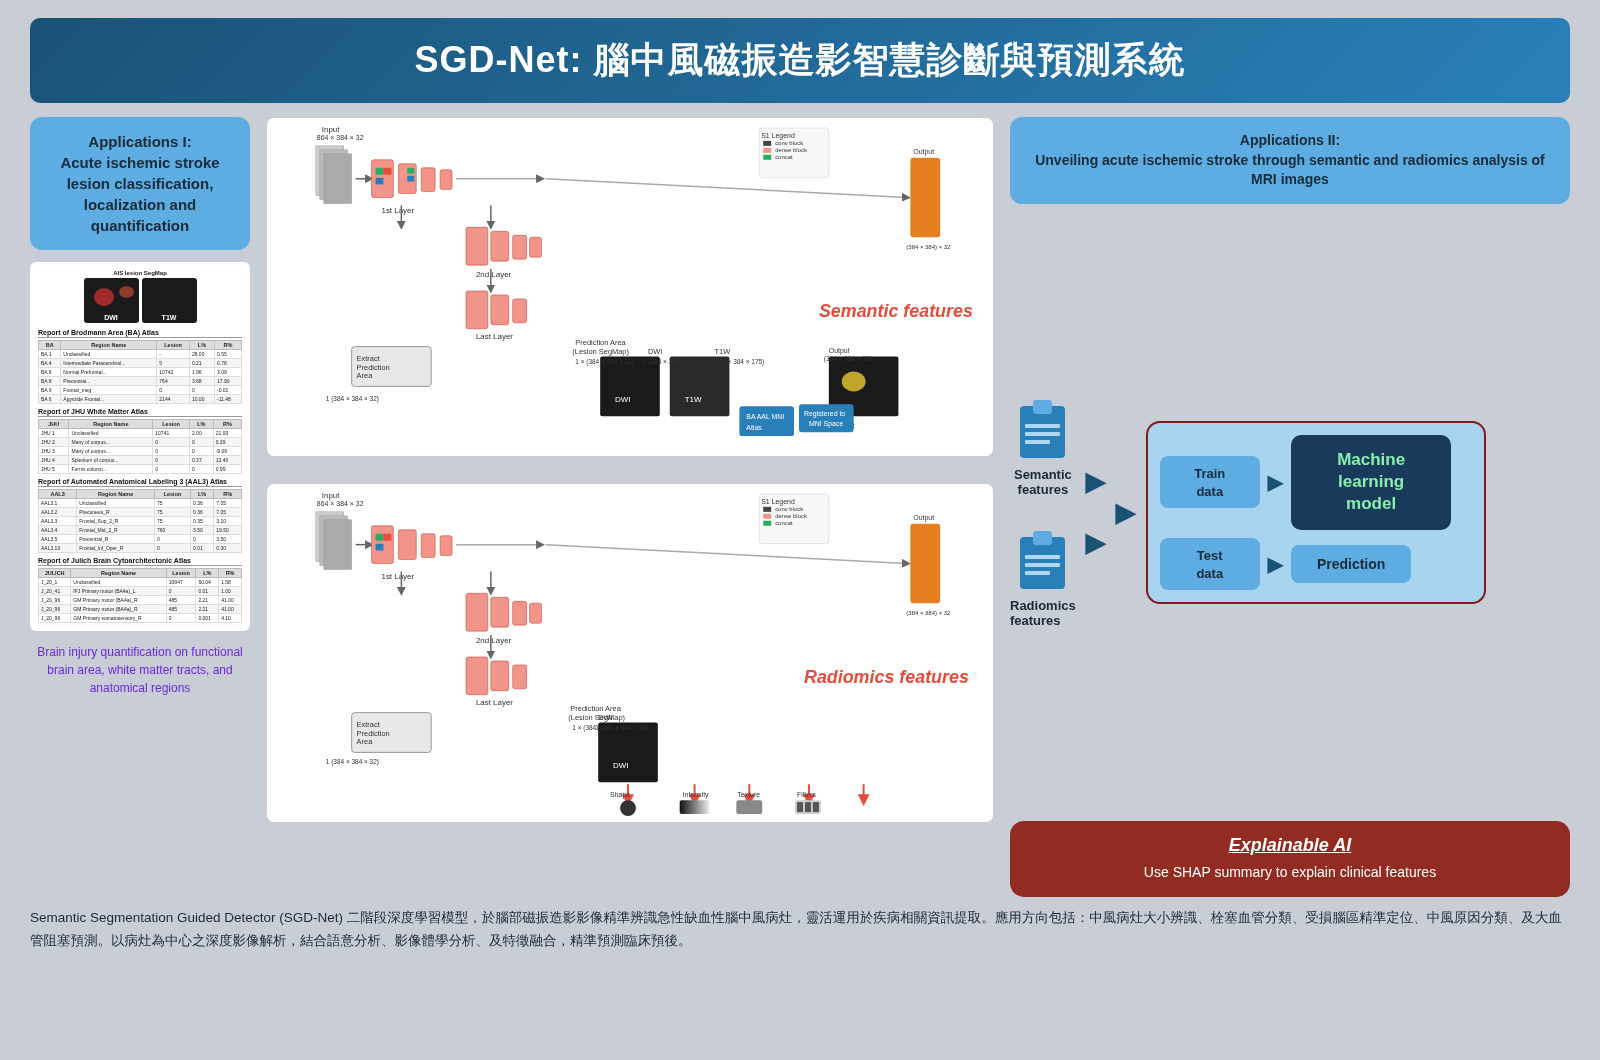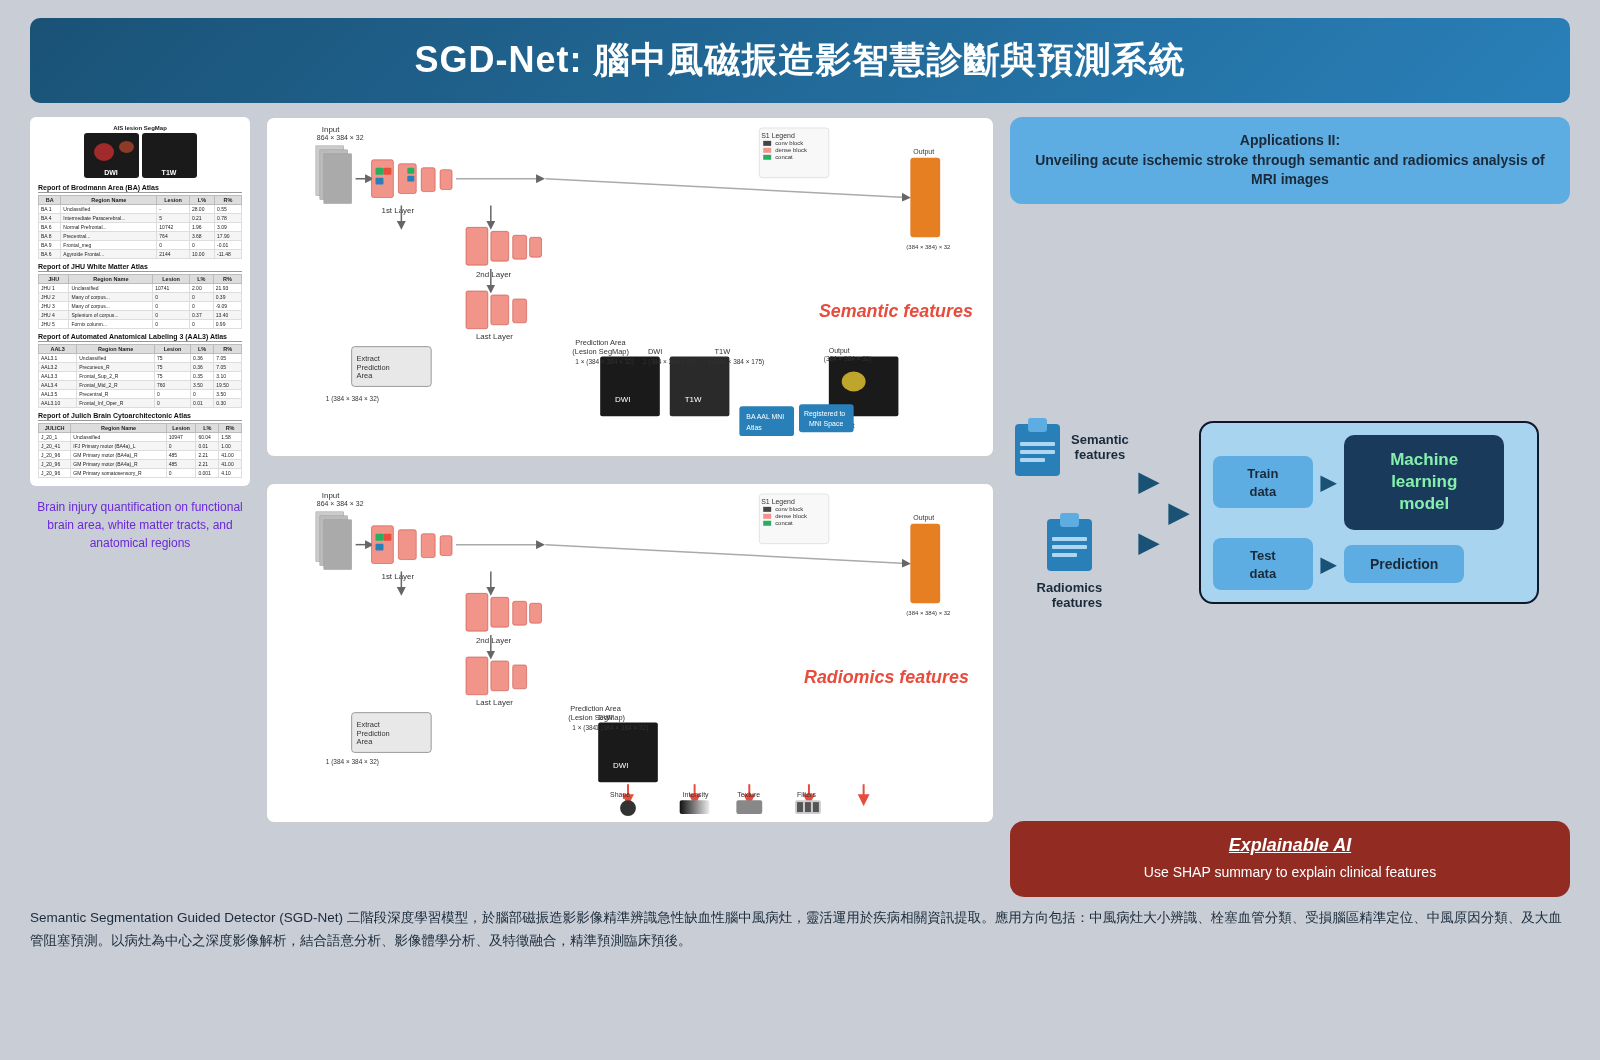--- a/index.html
+++ b/index.html
@@ -262,39 +262,43 @@
       position: absolute;
       top: 0; left: 0;
       width: 100%;
       height: 100%;
     }
 
     
     .ml-outer-box {
       background: #a8d4f0;
       border-radius: 14px;
-      border: 2px solid #0f172a;
+      border: 2px solid #7f1d1d;
       padding: 12px;
       display: flex;
       flex-direction: column;
       gap: 8px;
       width: 340px;
     }
   </style>
 </head>
 <body>
 
 <div class="title-bar">
   <h1>SGD-Net: 腦中風磁振造影智慧診斷與預測系統</h1>
 </div>
 
 <div class="main-content">
 
   <div class="left-panel">
 
+    <div class="app-box-1">
+      <p><strong>Applications I:</strong><br>
+      <span>Acute ischemic stroke lesion classification, localization and quantification</span></p>
+    </div>
 
     <div class="brain-report-box">
 
       <div class="scan-row">
         <div style="display:flex;flex-direction:column;align-items:center;">
           <div style="font-size:6px;font-weight:bold;margin-bottom:2px;">AIS lesion SegMap</div>
           <div style="display:flex;gap:3px;">
             <div style="display:flex;flex-direction:column;align-items:center;">
               <div class="brain-scan">
                 <div class="patch-red"></div>
@@ -763,42 +767,42 @@
       <p>
         <strong>Applications II:</strong><br>
         <span>Unveiling acute ischemic stroke through semantic and radiomics analysis of MRI images</span>
       </p>
     </div>
 
     <div style="display:flex;flex-direction:row;align-items:center;gap:10px;flex:1;padding:8px 0;">
 
       <div style="display:flex;flex-direction:column;gap:30px;align-items:center;">
 
-        <div style="display:flex;flex-direction:row;align-items:center;gap:6px;">
+        <div style="display:flex;flex-direction:column;align-items:center;gap:6px;">
 
           <svg width="55" height="65" viewBox="0 0 55 65">
             <rect x="5" y="10" width="45" height="52" rx="4" fill="#2980b9"></rect>
             <rect x="18" y="4" width="19" height="14" rx="3" fill="#5dade2"></rect>
             <rect x="10" y="28" width="35" height="4" rx="1" fill="#aed6f1"></rect>
             <rect x="10" y="36" width="35" height="4" rx="1" fill="#aed6f1"></rect>
             <rect x="10" y="44" width="25" height="4" rx="1" fill="#aed6f1"></rect>
           </svg>
           <div style="font-size:13px;font-weight:bold;color:#1a2a3a;text-align:center;">Semantic<br>features</div>
         </div>
 
         <div style="display:flex;flex-direction:column;align-items:center;gap:6px;">
 
           <svg width="55" height="65" viewBox="0 0 55 65">
             <rect x="5" y="10" width="45" height="52" rx="4" fill="#2980b9"></rect>
             <rect x="18" y="4" width="19" height="14" rx="3" fill="#5dade2"></rect>
             <rect x="10" y="28" width="35" height="4" rx="1" fill="#aed6f1"></rect>
             <rect x="10" y="36" width="35" height="4" rx="1" fill="#aed6f1"></rect>
             <rect x="10" y="44" width="25" height="4" rx="1" fill="#aed6f1"></rect>
           </svg>
-          <div style="font-size:13px;font-weight:bold;color:#1a2a3a;text-align:right;">Radiomics<br>features</div>
+          <div style="font-size:13px;font-weight:bold;color:#1a2a3a;text-align:left;">Radiomics<br>features</div>
         </div>
       </div>
 
       <div style="display:flex;flex-direction:column;gap:30px;align-items:center;">
         <div style="font-size:26px;color:#1a5276;font-weight:bold;">▶</div>
         <div style="font-size:26px;color:#1a5276;font-weight:bold;">▶</div>
       </div>
 
 
       <div style="font-size:26px;color:#1a5276;font-weight:bold;">▶</div>

